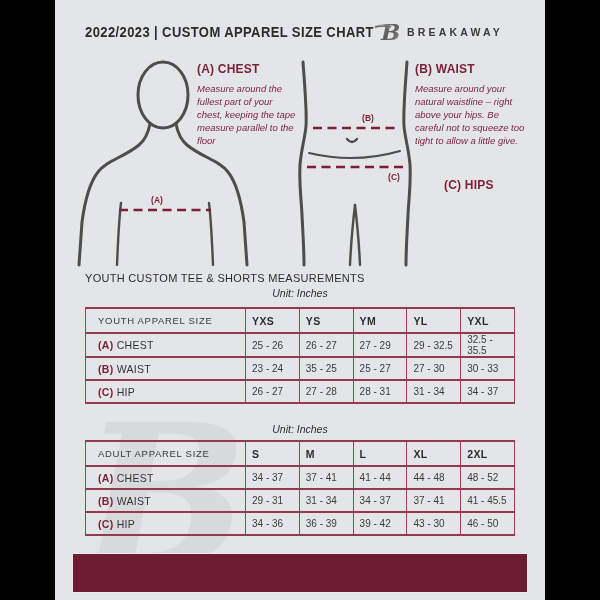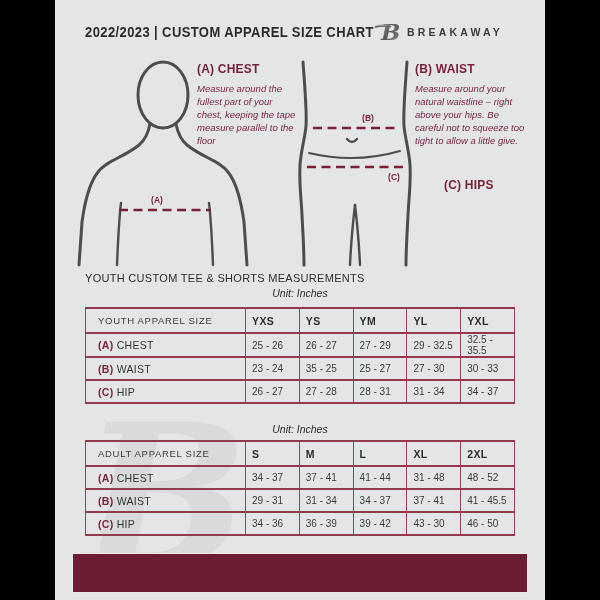--- a/index.html
+++ b/index.html
@@ -160,21 +160,21 @@
           <th class="size-col">XL</th>
           <th class="size-col">2XL</th>
         </tr>
       </thead>
       <tbody>
         <tr>
           <td class="row-label"><span class="key">(A)</span> CHEST</td>
           <td class="val">34 - 37</td>
           <td class="val">37 - 41</td>
           <td class="val">41 - 44</td>
-          <td class="val">31 - 48</td>
+          <td class="val">44 - 48</td>
           <td class="val">48 - 52</td>
         </tr>
         <tr>
           <td class="row-label"><span class="key">(B)</span> WAIST</td>
           <td class="val">29 - 31</td>
           <td class="val">31 - 34</td>
           <td class="val">34 - 37</td>
           <td class="val">37 - 41</td>
           <td class="val">41 - 45.5</td>
         </tr>

